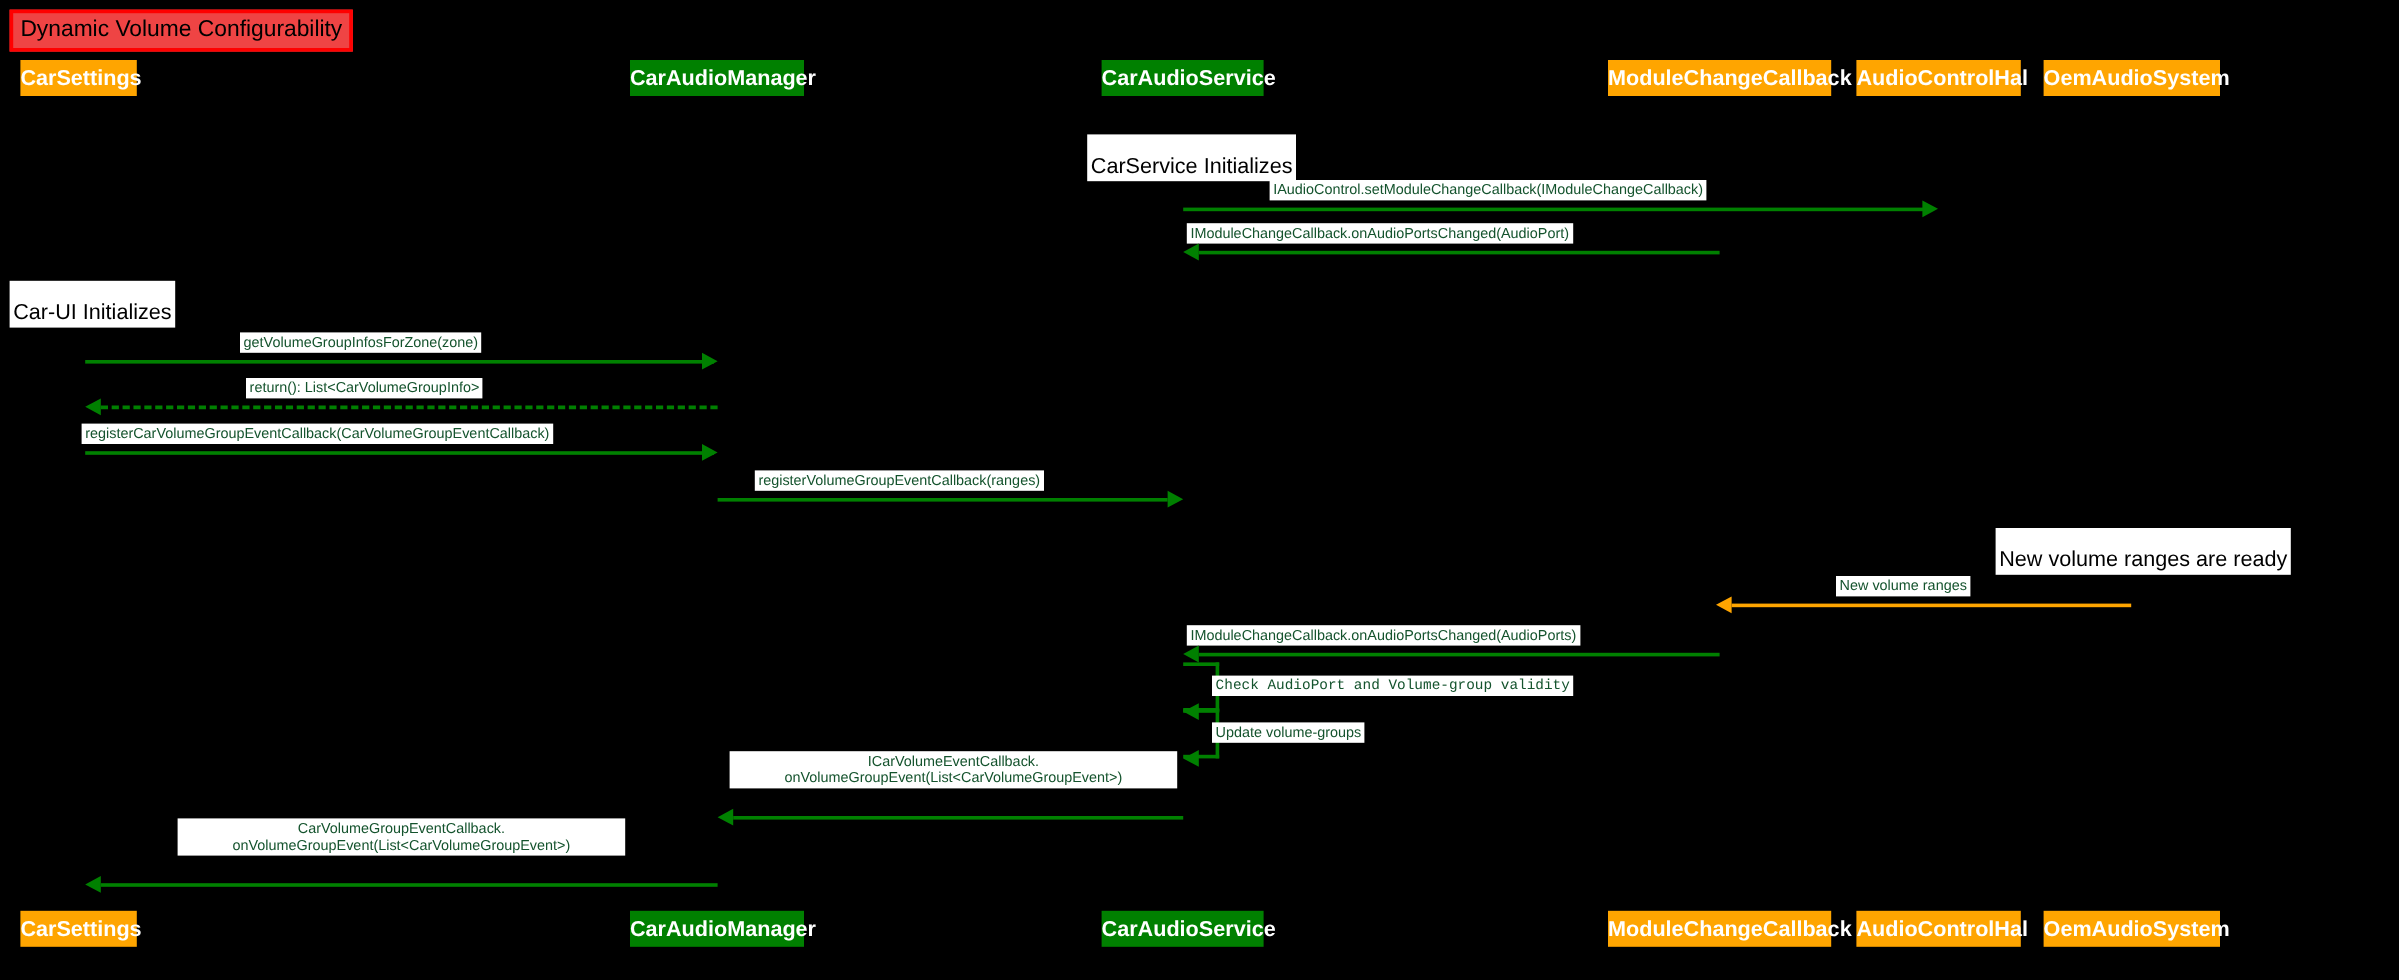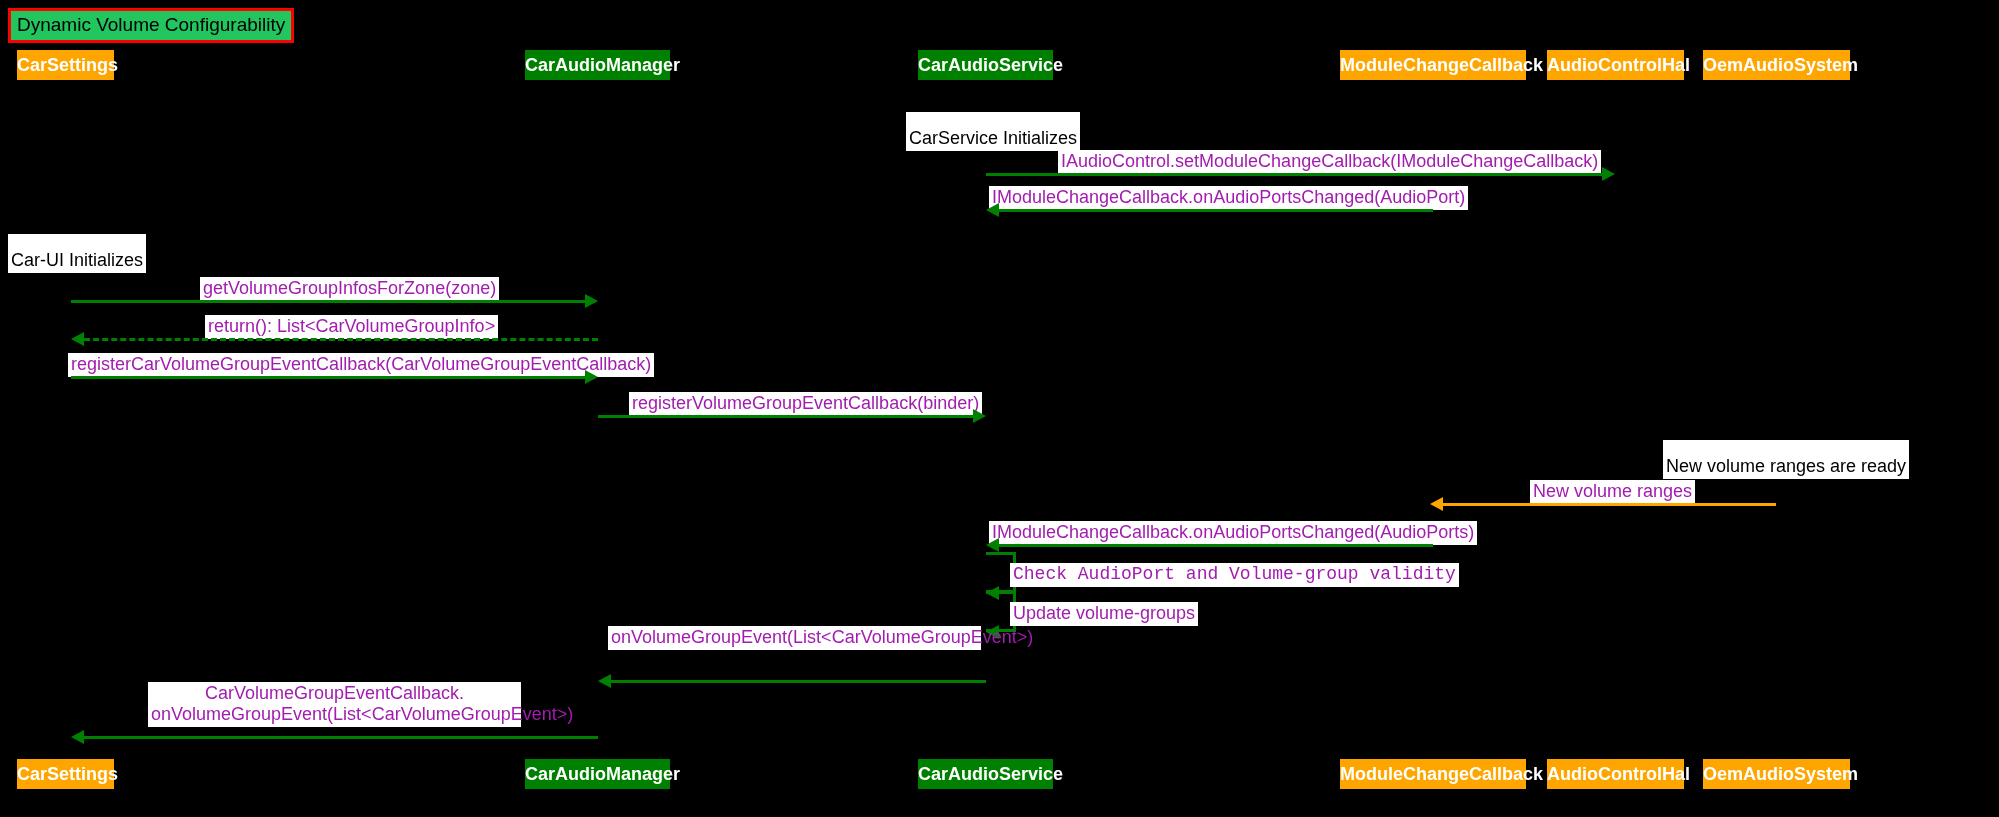--- a/index.html
+++ b/index.html
@@ -10,21 +10,21 @@
   #diagram {
     position: relative;
     width: 1999px;
     height: 817px;
     background: #000000;
     font-family: "Liberation Sans", sans-serif;
     overflow: hidden;
   }
   .title-box {
     position: absolute;
-    background: #22c55e;
+    background: #ef4444;
     border: 3px solid #ff0000;
     color: #000000;
     font-size: 19px;
     line-height: 1.15;
     padding: 3px 6px 4px 6px;
     white-space: nowrap;
   }
   .participant {
     position: absolute;
     color: #ffffff;
@@ -73,22 +73,22 @@
   }
   .ah-left-orange {
     border-top: 7px solid transparent;
     border-bottom: 7px solid transparent;
     border-right: 13px solid #ffa500;
   }
 
   .msg-label {
     position: absolute;
     background: #ffffff;
-    color: #a21caf;
-    font-size: 18px;
+    color: #14532d;
+    font-size: 12px;
     line-height: 1.18;
     padding: 1px 3px 2px 3px;
     white-space: nowrap;
   }
   .msg-label.multiline {
     white-space: normal;
     text-align: center;
   }
   .note-label {
     position: absolute;
@@ -177,21 +177,21 @@
   <div class="arrow-head ah-right" style="left:585px; top:294px;"></div>
 
   <div class="msg-label" style="left:205px; top:315px;">return(): List&lt;CarVolumeGroupInfo&gt;</div>
   <div class="arrow-line dashed" style="left:84px; top:338px; width:514px;"></div>
   <div class="arrow-head ah-left" style="left:71px; top:332px;"></div>
 
   <div class="msg-label" style="left:68px; top:353px;">registerCarVolumeGroupEventCallback(CarVolumeGroupEventCallback)</div>
   <div class="arrow-line" style="left:71px; top:376px; width:524px;"></div>
   <div class="arrow-head ah-right" style="left:585px; top:370px;"></div>
 
-  <div class="msg-label" style="left:629px; top:392px;">registerVolumeGroupEventCallback(binder)</div>
+  <div class="msg-label" style="left:629px; top:392px;">registerVolumeGroupEventCallback(ranges)</div>
   <div class="arrow-line" style="left:598px; top:415px; width:375px;"></div>
   <div class="arrow-head ah-right" style="left:973px; top:409px;"></div>
 
   <div class="note-label" style="left:1663px; top:440px;">New volume ranges are ready</div>
 
   <div class="msg-label" style="left:1530px; top:480px;">New volume ranges</div>
   <div class="arrow-line orange" style="left:1443px; top:503px; width:333px;"></div>
   <div class="arrow-head ah-left-orange" style="left:1430px; top:497px;"></div>
 
   <div class="msg-label" style="left:989px; top:521px;">IModuleChangeCallback.onAudioPortsChanged(AudioPorts)</div>
@@ -200,20 +200,21 @@
 
   <div class="self-call" style="left:986px; top:552px; width:30px; height:41px;"></div>
   <div class="arrow-head ah-left" style="left:986px; top:586px;"></div>
   <div class="msg-label" style="left:1010px; top:563px;font-family:Liberation Mono, monospace;">Check AudioPort and Volume-group validity</div>
 
   <div class="self-call" style="left:986px; top:591px; width:30px; height:41px;"></div>
   <div class="arrow-head ah-left" style="left:986px; top:625px;"></div>
   <div class="msg-label" style="left:1010px; top:602px;">Update volume-groups</div>
 
   <div class="msg-label multiline" style="left:608px; top:626px; width:367px;">
+    <div>ICarVolumeEventCallback.</div>
     <div>onVolumeGroupEvent(List&lt;CarVolumeGroupEvent&gt;)</div>
   </div>
   <div class="arrow-line" style="left:611px; top:680px; width:375px;"></div>
   <div class="arrow-head ah-left" style="left:598px; top:674px;"></div>
 
   <div class="msg-label multiline" style="left:148px; top:682px; width:367px;">
     <div>CarVolumeGroupEventCallback.</div>
     <div>onVolumeGroupEvent(List&lt;CarVolumeGroupEvent&gt;)</div>
   </div>
   <div class="arrow-line" style="left:84px; top:736px; width:514px;"></div>

